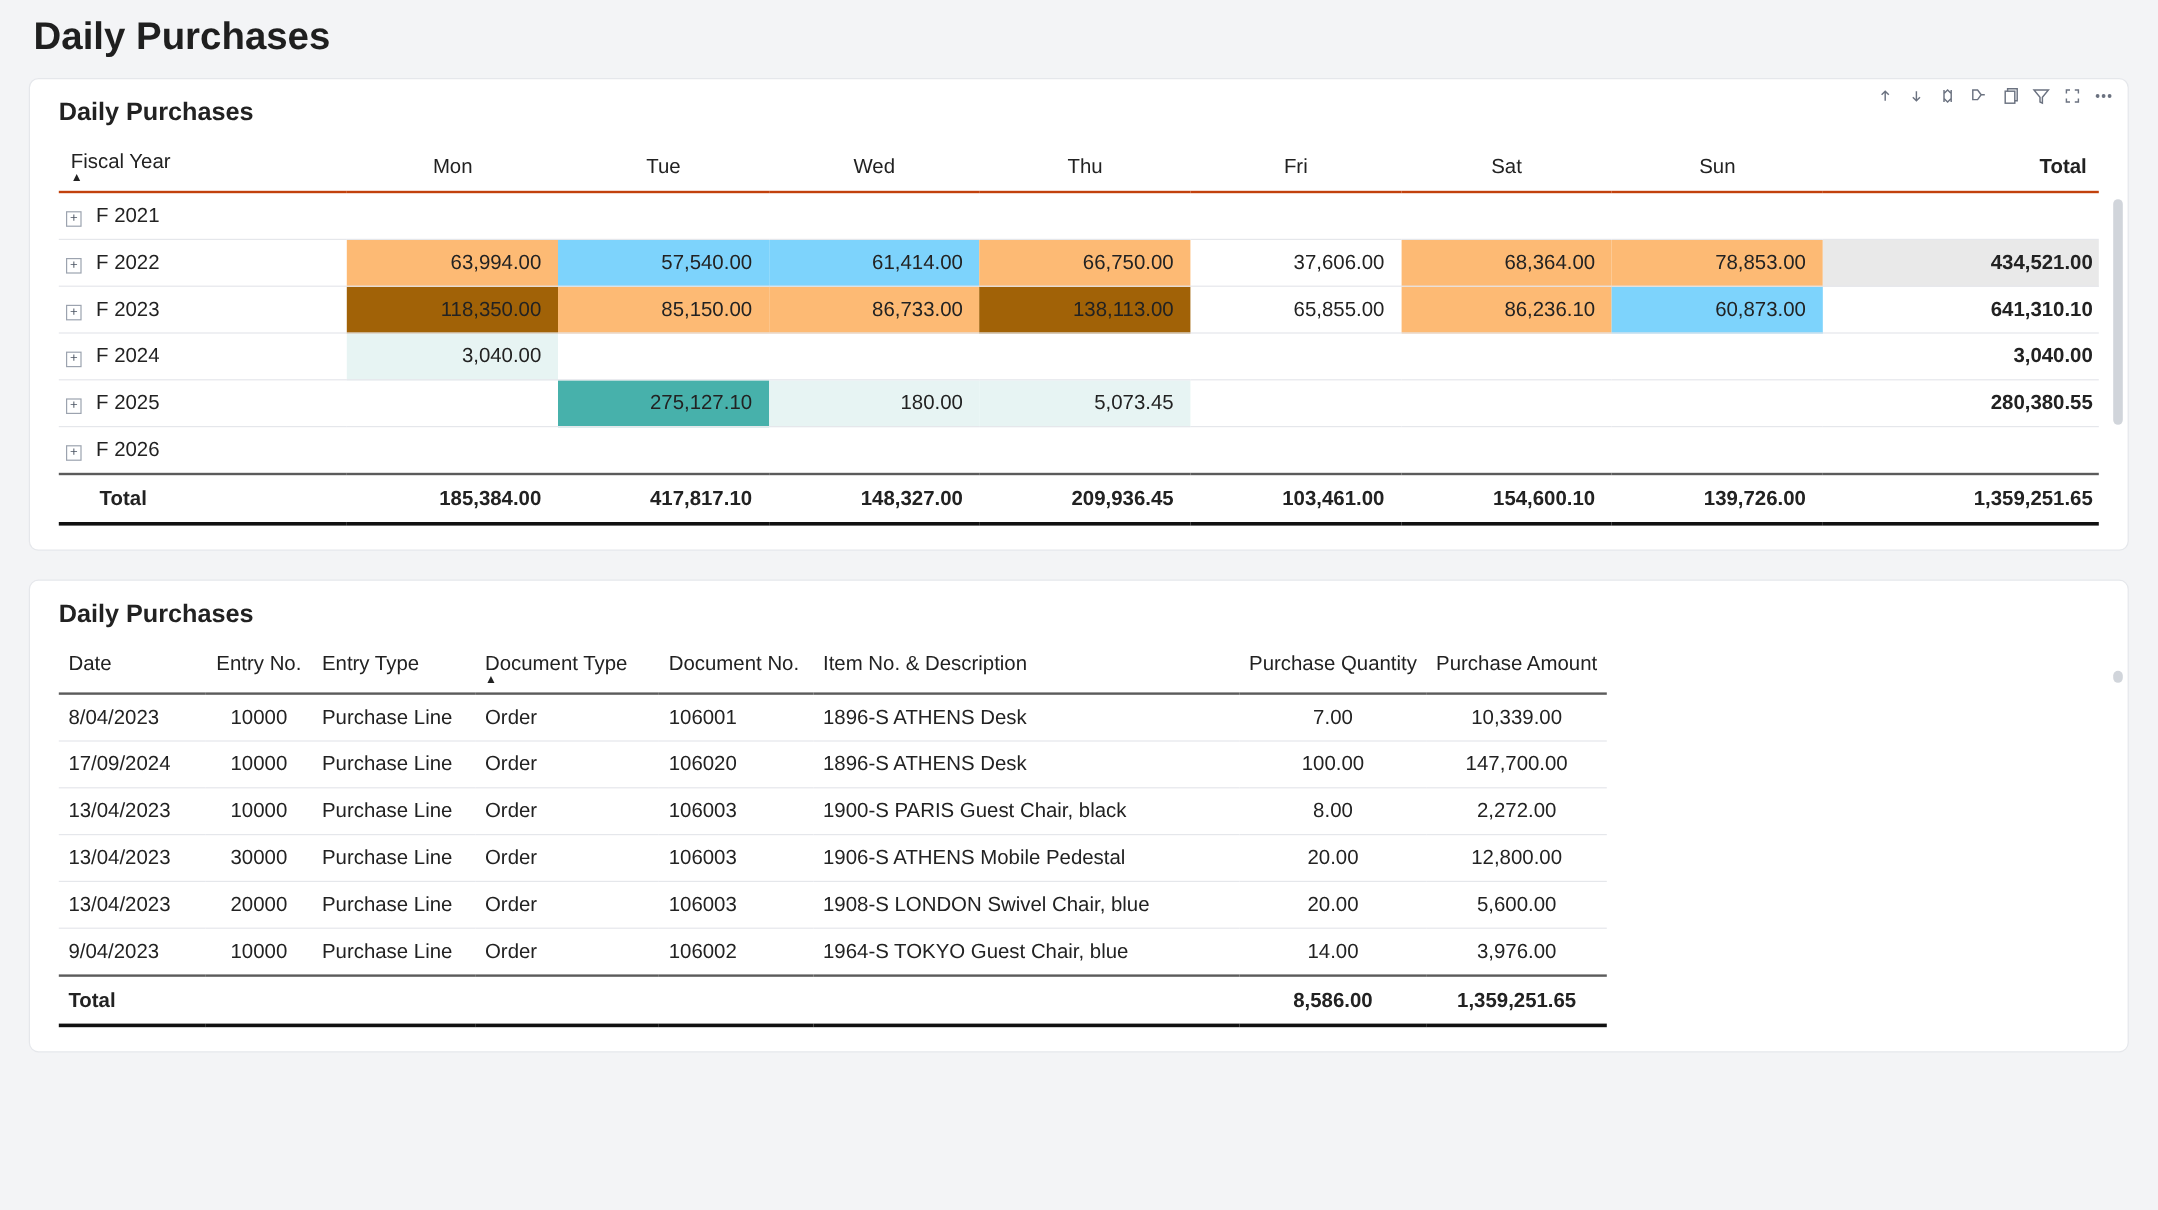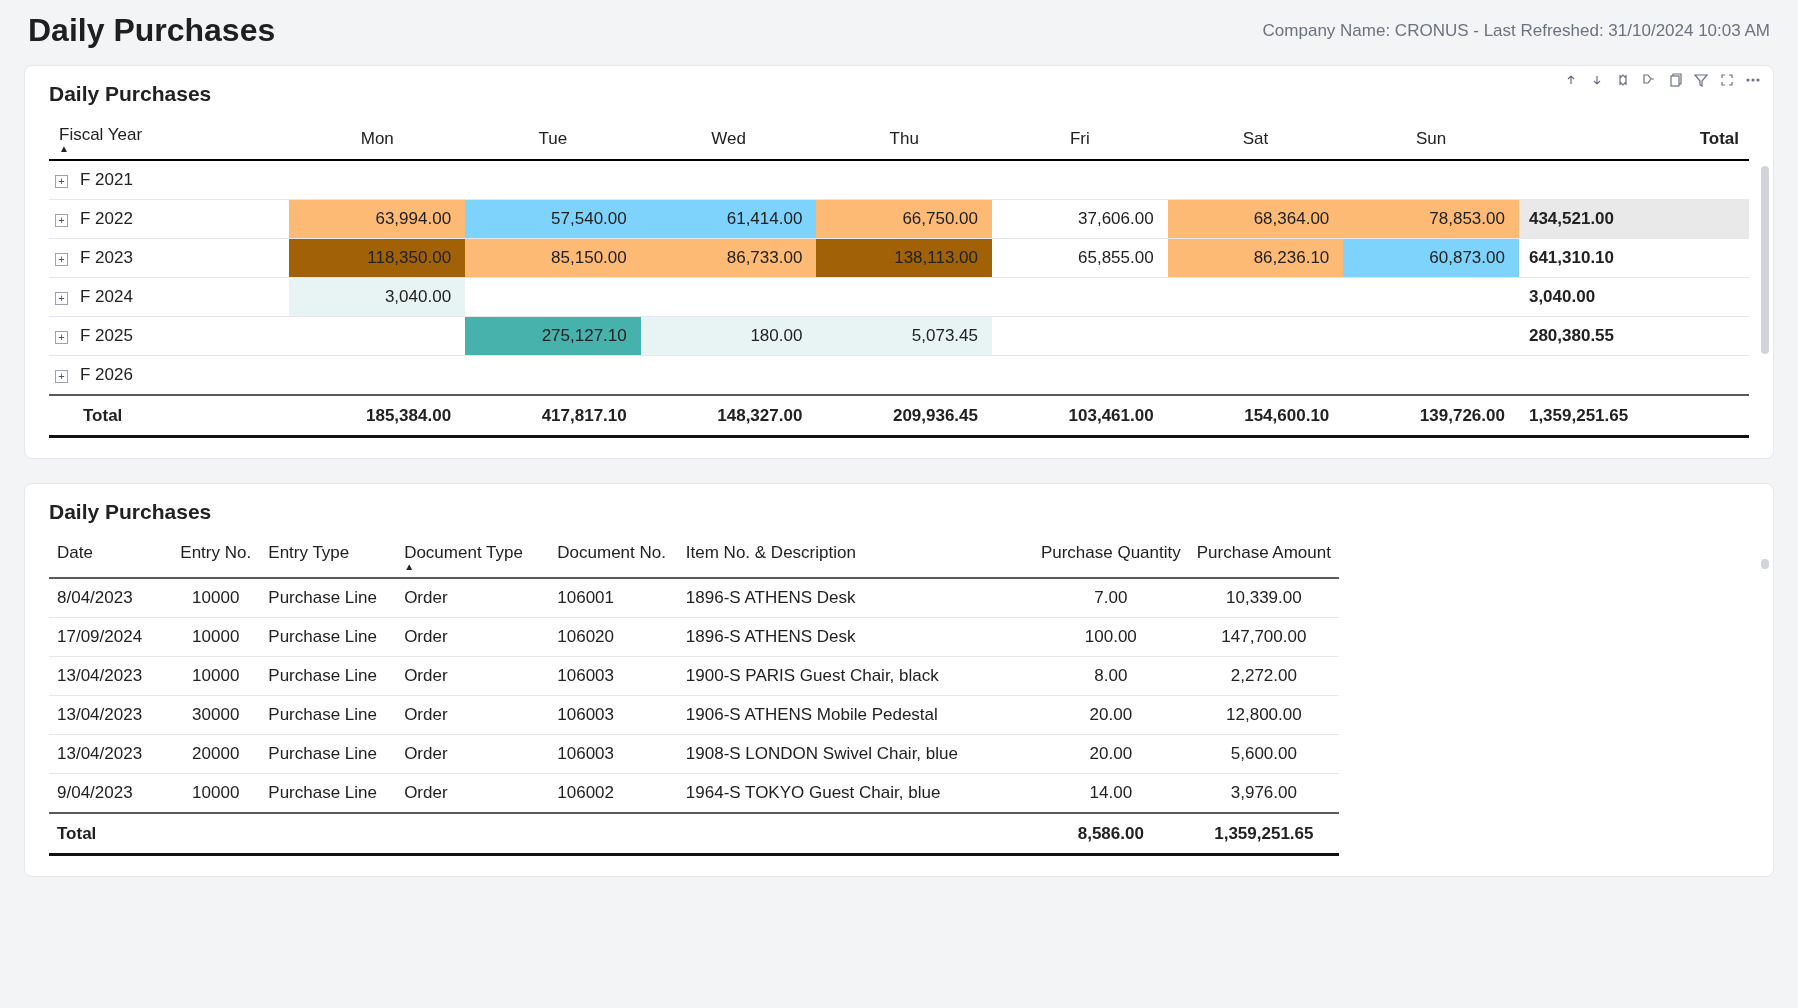--- a/index.html
+++ b/index.html
@@ -88,21 +88,21 @@
   }
   table.matrix th, table.matrix td {
     padding: 9px 10px;
     font-size: 17px;
     border-bottom: 1px solid #e5e7eb;
     white-space: nowrap;
   }
   table.matrix thead th {
     font-weight: 400;
     text-align: center;
-    border-bottom: 2px solid #000000;
+    border-bottom: 2px solid #c2410c;
     padding-bottom: 6px;
   }
   table.matrix thead th.fy {
     text-align: left;
   }
   table.matrix thead th.total-h {
     text-align: right;
     font-weight: 700;
   }
   .sort-ind {
@@ -128,22 +128,23 @@
     color: #4b5563;
     margin-right: 12px;
     cursor: pointer;
     font-weight: 400;
   }
   table.matrix td.num {
     text-align: right;
     padding-right: 14px;
   }
   table.matrix td.total-c {
+    text-align: right;
     font-weight: 700;
-    padding-right: 22px;
+    padding-right: 5px;
   }
   table.matrix tbody tr.totals td {
     font-weight: 700;
     border-top: 2px solid #5b5b5b;
     border-bottom: 3px solid #111;
     padding-top: 10px;
   }
   .hl-row td.total-c { background: #e9e9e9; }
   .h1 { background: #a16207; }   
   .h2 { background: #fdba74; }   
@@ -190,21 +191,20 @@
   .d-dno  { width: 130px; }
   .d-item { width: 380px; }
   .d-qty  { width: 150px; }
   .d-amt  { width: 150px; }
 </style>
 </head>
 <body>
 
 <div class="page-header">
   <div class="page-title">Daily Purchases</div>
-  <div class="page-meta">Company Name: CRONUS - Last Refreshed: 31/10/2024 10:03 AM</div>
 </div>
 
 <div class="card">
   <div class="toolbar">
     <span class="ico">
         <svg viewBox="0 0 16 16">
           <path d="M8 12V4M5 7l3-3 3 3"></path>
         </svg>
       </span>
     <span class="ico">

